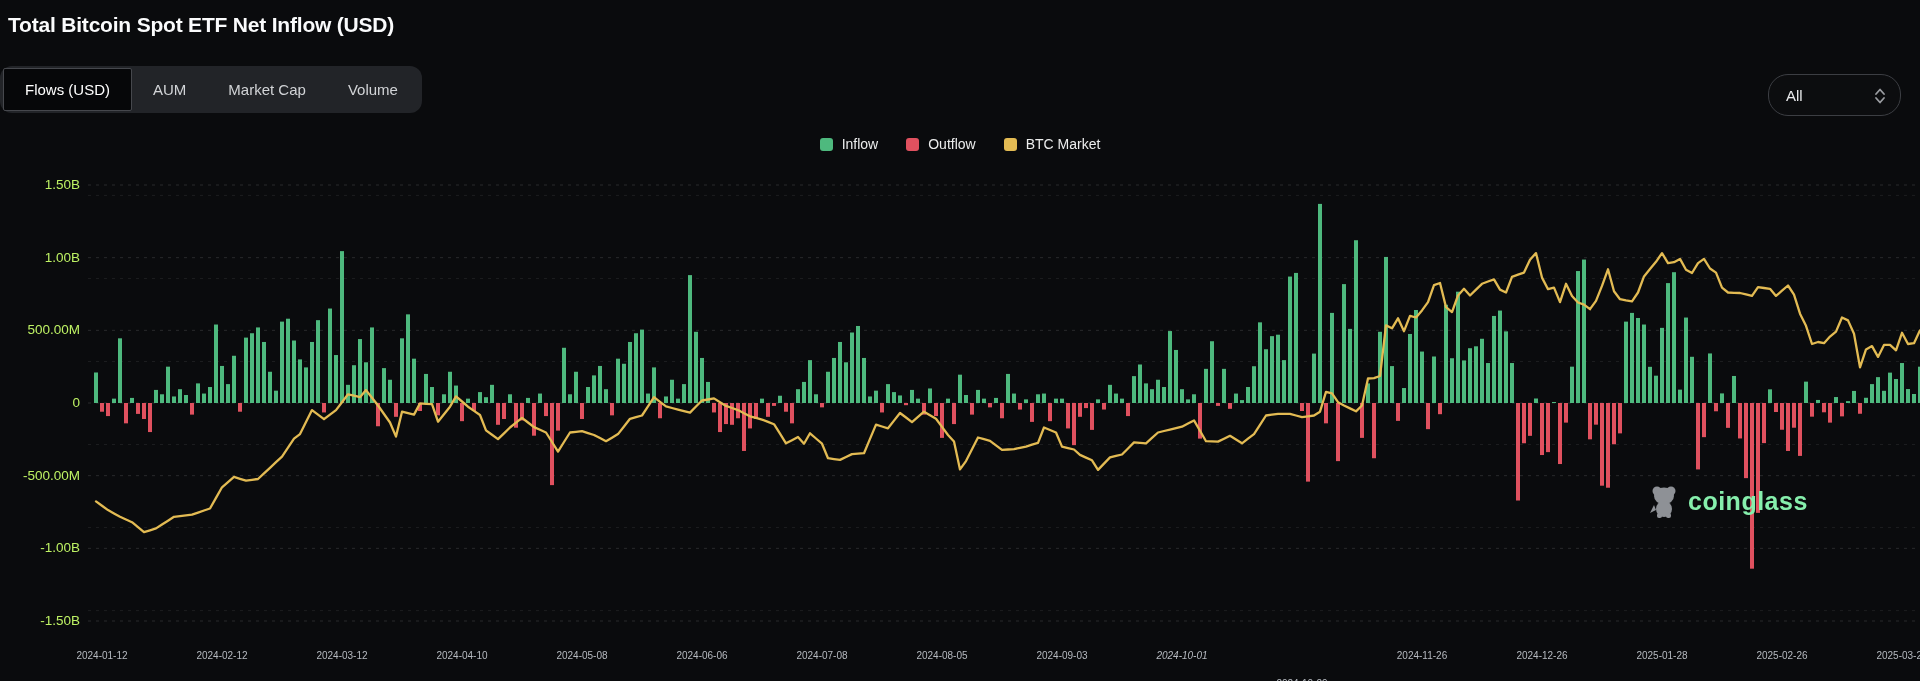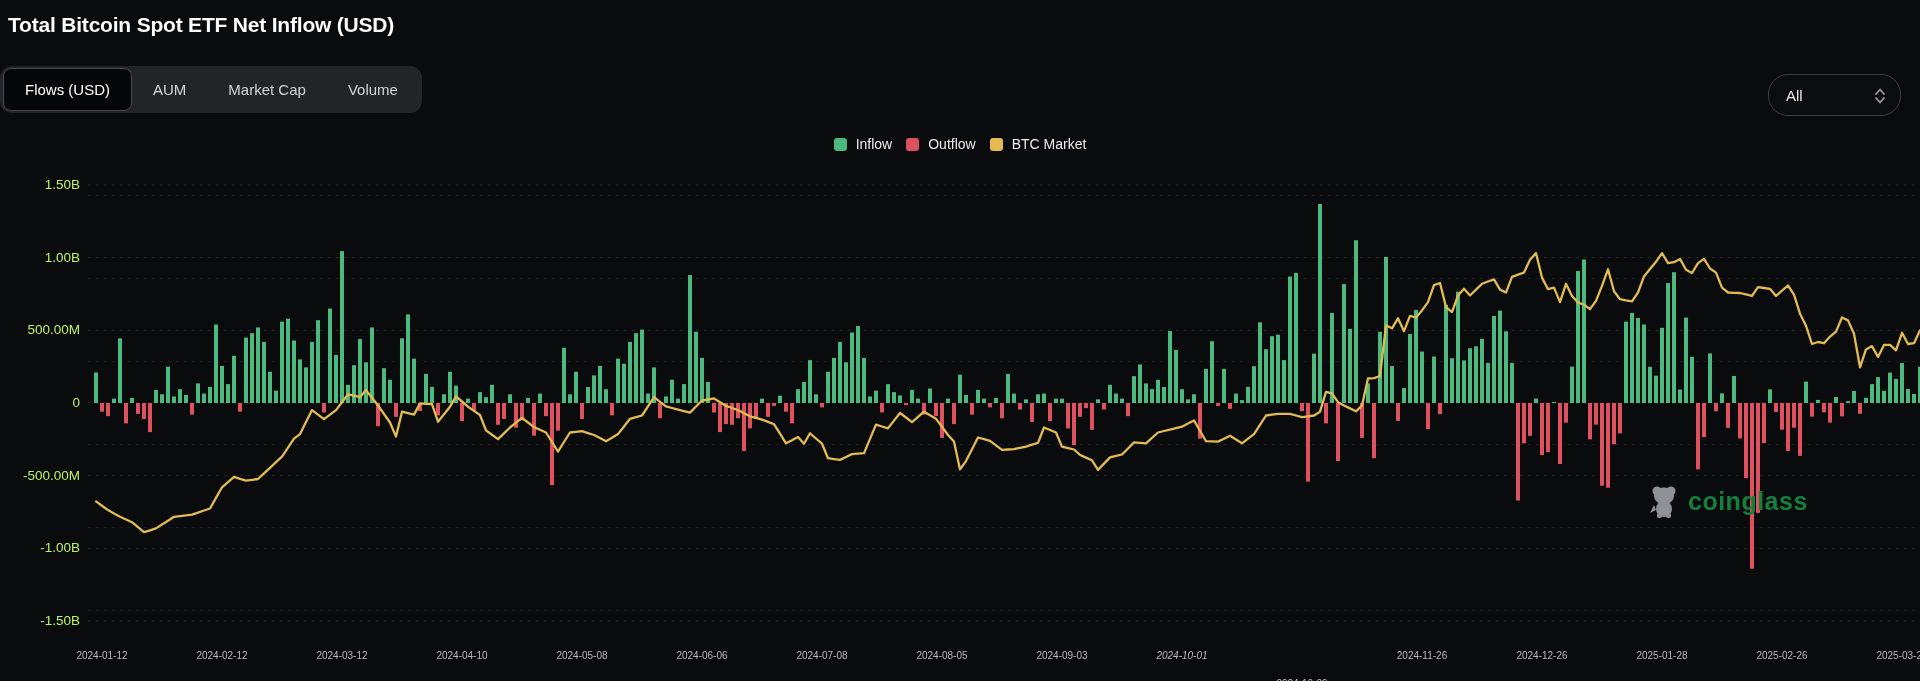--- a/index.html
+++ b/index.html
@@ -1,34 +1,34 @@
 <!DOCTYPE html>
 <html><head>
 <meta charset="utf-8">
 <style>
   html,body{margin:0;padding:0;background:#0a0b0d;}
   #app{position:relative;width:1920px;height:681px;background:#0a0b0d;overflow:hidden;
        font-family:"Liberation Sans",sans-serif;color:#e8e9eb;}
   .title{position:absolute;left:8px;top:13px;font-size:21px;font-weight:700;color:#fafbfc;letter-spacing:-0.2px;}
   .tabs{position:absolute;left:0;top:66px;height:47px;background:#222428;border-radius:12px;
         display:inline-flex;align-items:center;padding:0 3px;}
-  .tab{padding:0 21px;height:41px;line-height:41px;font-size:15px;color:#d2d4d7;cursor:pointer;border-radius:8px;white-space:nowrap;}
+  .tab{padding:0 21px;height:41px;line-height:41px;font-size:15px;color:#d2d4d7;cursor:pointer;border-radius:2px;white-space:nowrap;}
   .tab.active{background:#060709;border:1px solid #46484d;color:#ffffff;}
   .range-select{position:absolute;left:1768px;top:74px;width:133px;height:42px;box-sizing:border-box;
         border:1px solid #3c3e43;border-radius:20px;background:#0c0d0f;display:flex;align-items:center;
         padding-left:17px;font-size:15px;color:#e8e9eb;cursor:pointer;}
   .range-select svg{position:absolute;right:13px;top:11px;}
-  .legend{position:absolute;top:136px;left:0;width:100%;display:flex;justify-content:center;gap:14px;}
+  .legend{position:absolute;top:136px;left:0;width:100%;display:flex;justify-content:center;gap:28px;}
   .legend-item{display:flex;align-items:center;gap:9px;font-size:14px;color:#eceded;cursor:pointer;}
   .swatch{width:13px;height:13px;border-radius:3px;display:inline-block;}
   .ylabel{position:absolute;left:0;width:80px;text-align:right;font-size:13.5px;color:#bef264;}
   .xlabel{position:absolute;top:650px;font-size:10px;color:#b6bac0;transform:translateX(-50%);white-space:nowrap;}
   #plot{position:absolute;left:0;top:0;}
   .watermark{position:absolute;left:1648px;top:483px;display:flex;align-items:center;gap:8px;
-        color:#15803d;font-size:25px;font-weight:700;letter-spacing:0.5px;}
+        color:#86efac;font-size:25px;font-weight:700;letter-spacing:0.5px;}
 </style>
 </head>
 <body>
 
 <div id="app">
 
   <div class="title">Total Bitcoin Spot ETF Net Inflow (USD)</div>
 
   <div class="tabs">
     <div class="tab active">Flows (USD)</div>

